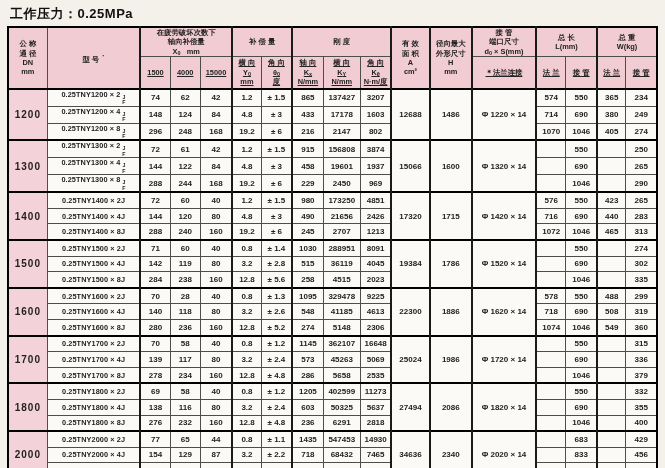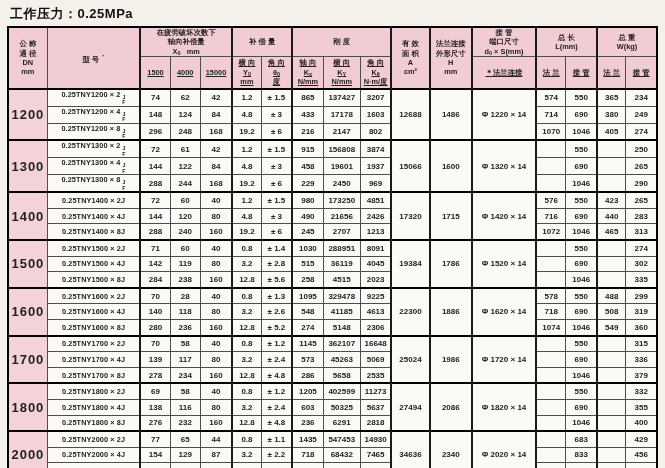--- a/index.html
+++ b/index.html
@@ -23,21 +23,21 @@
     overflow:hidden;white-space:nowrap;
   }
   thead th{
     background:#f2ccd3;font-size:7.4px;font-weight:bold;line-height:1.25;color:#222;
   }
   thead tr.h1 th{height:24px;}
   thead tr.h2 th{height:31px;text-decoration:underline;}
   tbody td{
     background:#fbfaf6;font-size:8px;font-weight:bold;height:14.6px;color:#222;
   }
-  td.dn{background:#f4d2d9;font-size:13px;letter-spacing:1px;margin-top:16px;}
+  td.dn{background:#f4d2d9;font-size:10px;letter-spacing:1px;margin-top:16px;}
   td.model{font-size:7.3px;letter-spacing:.1px;margin-left:44px;}
   tr.grp td{border-top:2.5px solid #000;}
   .vs{border-left:2px solid #1a1a1a;}
   sub{font-size:5.5px;vertical-align:-1px;line-height:0;}
   .frac{
     display:inline-flex;flex-direction:column;justify-content:center;
     font-size:5.2px;line-height:1.05;vertical-align:-2px;margin-left:2px;font-weight:bold;
   }
   .mark{font-size:7px;vertical-align:4px;margin-left:3px;}
 </style>
@@ -86,21 +86,21 @@
       </th>
       <th colspan="2" class="vs">补 偿 量</th>
       <th colspan="3" class="vs">刚  度</th>
       <th rowspan="2" class="vs">
         <div>有 效</div>
           <div>面 积</div>
         <div>A</div>
           <div>cm²</div>
       </th>
       <th rowspan="2" class="vs">
-        <div>法兰连接</div>
+        <div>径向最大</div>
           <div>外形尺寸</div>
         <div>H</div>
           <div>mm</div>
       </th>
       <th class="vs">
         <div>接 管</div>
         <div>端口尺寸</div>
         <div><span>d</span><sub>0</sub> <span>× S(mm)</span></div>
       </th>
       <th colspan="2" class="vs">

